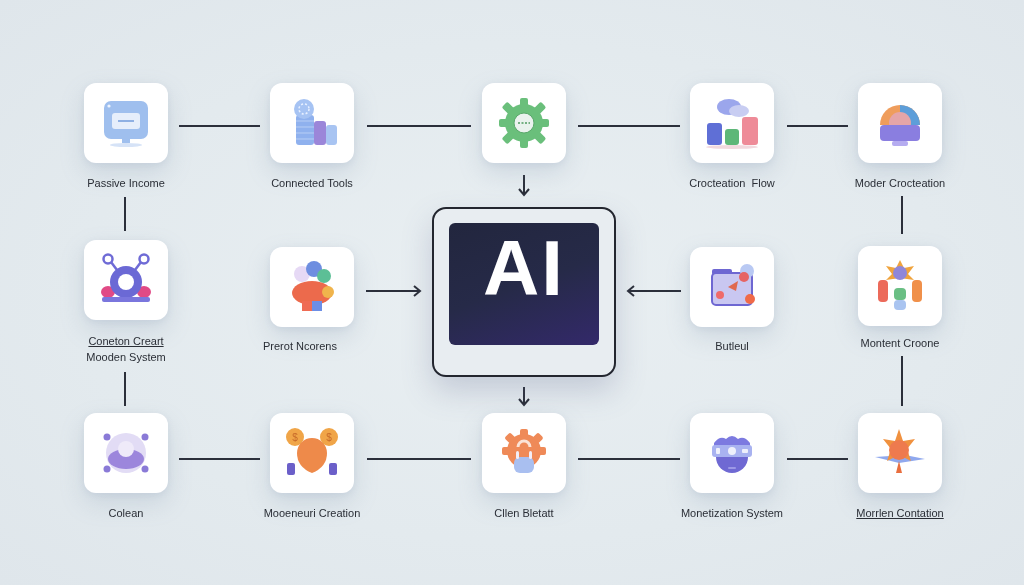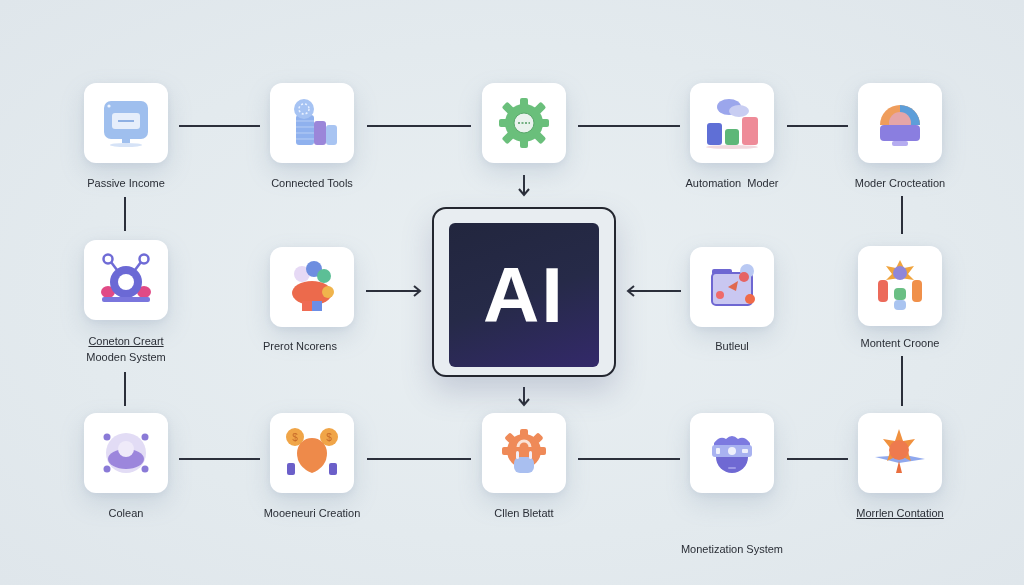--- a/index.html
+++ b/index.html
@@ -8,23 +8,23 @@
     font-family:"Liberation Sans", sans-serif;}
   .card{position:absolute;width:84px;height:80px;background:#fff;border-radius:12px;
     box-shadow:0 10px 24px rgba(120,140,170,0.22),0 2px 6px rgba(120,140,170,0.12);
     display:flex;align-items:center;justify-content:center;}
   .label{position:absolute;width:180px;text-align:center;font-size:11px;color:#2a2e36;line-height:16px;}
   .hline{position:absolute;height:2px;background:#2b2f3a;}
   .vline{position:absolute;width:2px;background:#2b2f3a;}
   .arrow{position:absolute;}
   .ai-outer{position:absolute;left:432px;top:207px;width:180px;height:166px;border:2px solid #23262f;
     border-radius:14px;background:#e8edf1;box-shadow:0 14px 30px rgba(90,100,140,0.25);}
-  .ai-inner{position:absolute;left:15px;top:14px;width:150px;height:144px;border-radius:6px;
+  .ai-inner{position:absolute;left:15px;top:14px;width:150px;height:122px;border-radius:6px;
     background:linear-gradient(160deg,#22263e 0%,#262a48 50%,#33296a 100%);
-    display:flex;align-items:center;justify-content:center;}
+    display:flex;justify-content:center;}
   .ai-text{color:#fff;font-weight:bold;font-size:78px;letter-spacing:2px;font-family:"Liberation Sans", sans-serif;}
   svg{display:block;}
 </style>
 </head>
 <body>
 
 <div class="hline" style="left:179px;top:125px;width:81px;"></div>
 <div class="hline" style="left:367px;top:125px;width:104px;"></div>
 <div class="hline" style="left:578px;top:125px;width:102px;"></div>
 <div class="hline" style="left:787px;top:125px;width:61px;"></div>
@@ -112,21 +112,21 @@
 <div class="card" style="left:690px;top:83px;">
   <svg width="62" height="60" viewBox="0 0 62 60">
     <ellipse cx="28" cy="14" rx="12" ry="8" fill="#9ba6ec"></ellipse>
     <ellipse cx="38" cy="18" rx="10" ry="6" fill="#c8cdf2"></ellipse>
     <rect x="6" y="30" width="15" height="22" rx="3" fill="#5f6fd6"></rect>
     <rect x="24" y="36" width="14" height="16" rx="3" fill="#5db778"></rect>
     <rect x="41" y="24" width="16" height="28" rx="3" fill="#ee8b98"></rect>
     <ellipse cx="31" cy="54" rx="26" ry="2" fill="#f1d9de"></ellipse>
   </svg>
 </div>
-<div class="label" style="left:642px;top:175px;white-space:pre;">Automation  Moder</div>
+<div class="label" style="left:642px;top:175px;white-space:pre;">Crocteation  Flow</div>
 
 <div class="card" style="left:858px;top:83px;">
   <svg width="60" height="60" viewBox="0 0 60 60">
     <path d="M10 32 a20 20 0 0 1 40 0 z" fill="#ef9d5c"></path>
     <path d="M30 12 a20 20 0 0 1 20 20 h-20z" fill="#5d9ed9"></path>
     <circle cx="30" cy="30" r="11" fill="#e5a5a8"></circle>
     <rect x="10" y="32" width="40" height="16" rx="4" fill="#8a7ee0"></rect>
     <rect x="22" y="48" width="16" height="5" rx="2" fill="#b5acf0"></rect>
   </svg>
 </div>
@@ -234,21 +234,21 @@
   <svg width="60" height="60" viewBox="0 0 60 60">
     <path d="M12 20 q6 -8 12 -4 q6 -6 12 0 q6 -4 12 4 v6 h-36z" fill="#7c7ae0"></path>
     <rect x="10" y="22" width="40" height="12" rx="3" fill="#a8b2f0"></rect>
     <circle cx="30" cy="28" r="4" fill="#eef0fb"></circle>
     <rect x="14" y="25" width="4" height="6" rx="1" fill="#eef0fb"></rect>
     <rect x="40" y="26" width="6" height="4" rx="1" fill="#eef0fb"></rect>
     <path d="M14 34 h32 a16 16 0 0 1 -32 0z" fill="#6f69d3"></path>
     <rect x="26" y="44" width="8" height="2" rx="1" fill="#9c98e6"></rect>
   </svg>
 </div>
-<div class="label" style="left:642px;top:505px;margin-top:36px;">Monetization System</div>
+<div class="label" style="left:642px;top:505px;">Monetization System</div>
 
 <div class="card" style="left:858px;top:413px;">
   <svg width="62" height="60" viewBox="0 0 62 60">
     <path d="M6 34 l30 -2 l20 4 l-26 4z" fill="#8fa8ee"></path>
     <polygon points="30,6 34,18 46,16 38,26 42,38 30,32 18,38 22,26 14,16 26,18" fill="#f0913f"></polygon>
     <circle cx="30" cy="27" r="10" fill="#ee7a4e"></circle>
     <path d="M30 38 l-3 12 l6 0z" fill="#e96e3e"></path>
   </svg>
 </div>
 <div class="label" style="left:810px;top:505px;text-decoration:underline;">Morrlen Contation</div>

